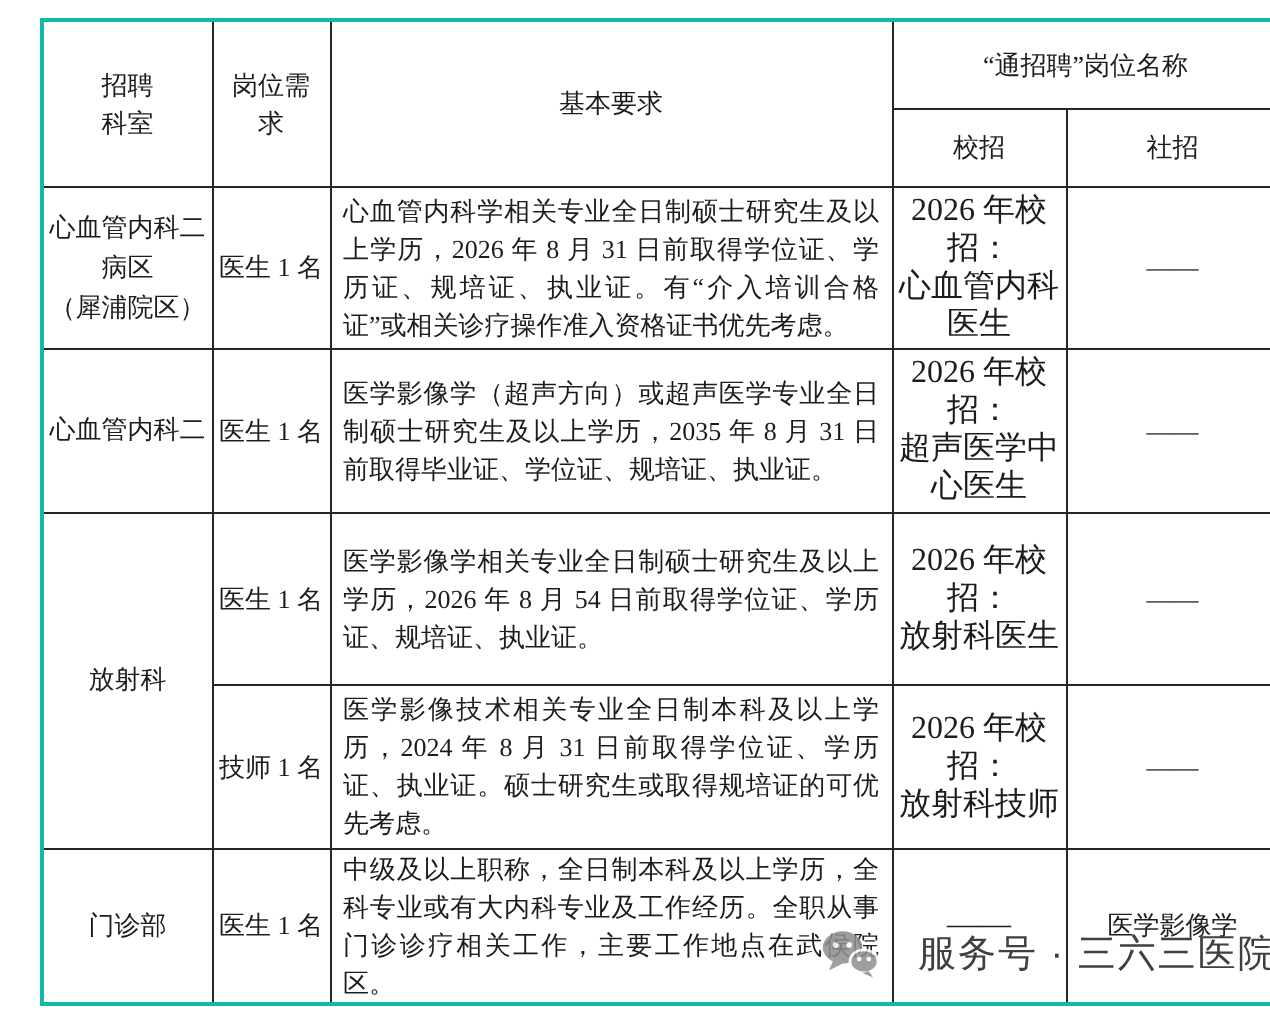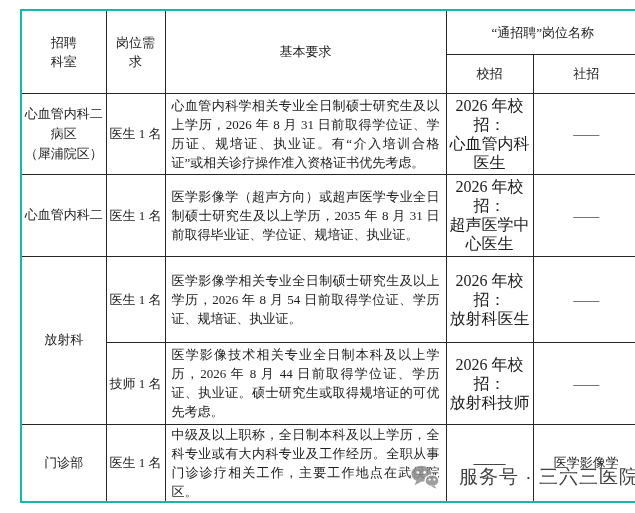--- a/index.html
+++ b/index.html
@@ -90,21 +90,21 @@
       <tr style="height:86px">
         <td class="dept" rowspan="2">放射科</td>
         <td>医生 1 名</td>
         <td class="req">医学影像学相关专业全日制硕士研究生及以上学历，2026 年 8 月 54 日前取得学位证、学历证、规培证、执业证。</td>
         <td class="campus">2026 年校招：
 放射科医生</td>
         <td>——</td>
       </tr>
       <tr style="height:82px">
         <td>技师 1 名</td>
-        <td class="req">医学影像技术相关专业全日制本科及以上学历，2026 年 8 月 44 日前取得学位证、学历证、执业证。硕士研究生或取得规培证的可优先考虑。</td>
+        <td class="req">医学影像技术相关专业全日制本科及以上学历，2024 年 8 月 31 日前取得学位证、学历证、执业证。硕士研究生或取得规培证的可优先考虑。</td>
         <td class="campus">2026 年校招：
 放射科技师</td>
         <td>——</td>
       </tr>
       <tr style="height:78px">
         <td class="dept">门诊部</td>
         <td>医生 1 名</td>
         <td class="req">中级及以上职称，全日制本科及以上学历，全科专业或有大内科专业及工作经历。全职从事门诊诊疗相关工作，主要工作地点在武侯院区。</td>
         <td class="campus">——</td>
         <td>医学影像学</td>

